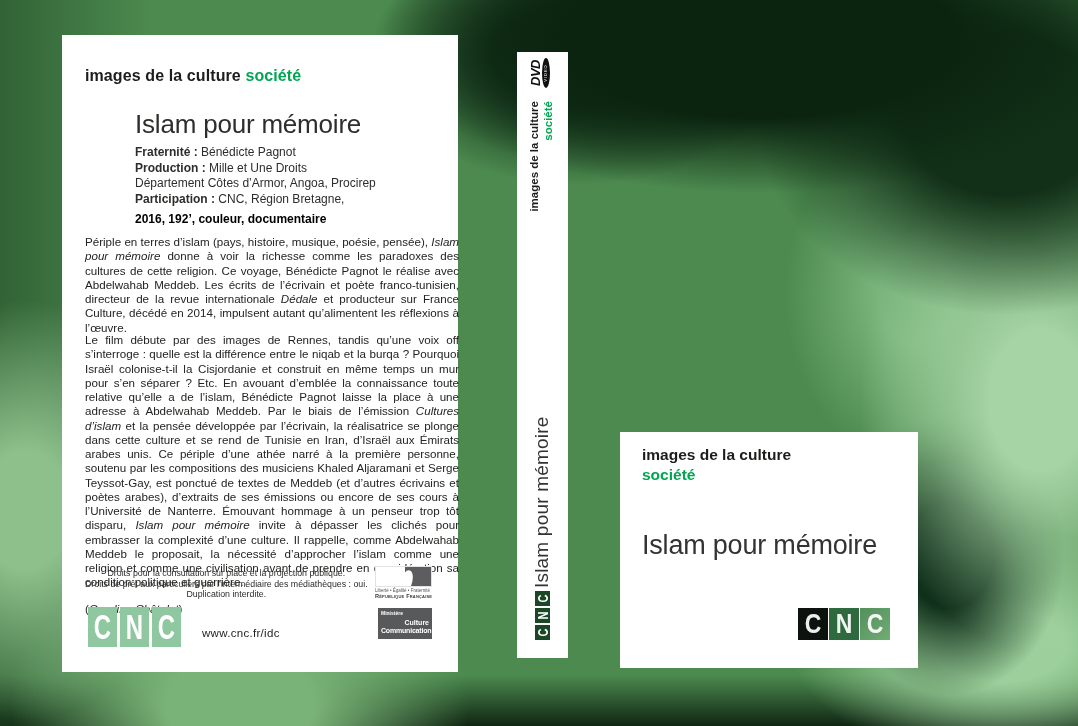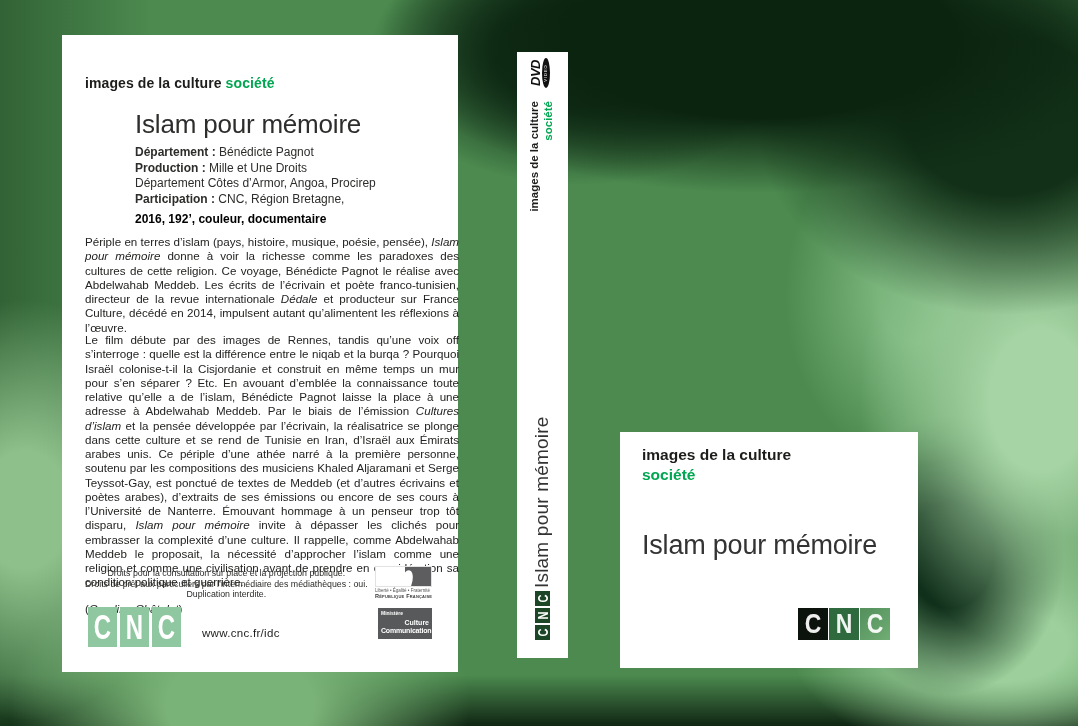--- a/index.html
+++ b/index.html
@@ -29,21 +29,21 @@
   .spine-panel { left:517px; top:52px;  width:51px;  height:606px; }
   .front-panel { left:620px; top:432px; width:298px; height:236px; }
 
   .abs { position:absolute; }
   .b { font-weight:bold; }
   .it { font-style:italic; }
   .green { color:#00a651; }
   .ink { color:#1d1d1b; }
 
   
-  .meta { left:23px; top:40px; font-size:14px; font-weight:bold; letter-spacing:.1px; }
+  .meta { left:23px; top:32px; font-size:16px; font-weight:bold; letter-spacing:.1px; }
   .back-title { left:73px; top:74px; font-size:26px; line-height:30px; color:#2d2d2b; letter-spacing:-.2px; }
   .credits { left:73px; top:110px; font-size:12px; line-height:15.6px; color:#2d2d2b; }
   .tech { left:73px; top:177px; font-size:12px; }
   .syn { left:23px; width:374px; font-size:11.6px; line-height:14.25px; color:#232321; text-align:justify; }
   .syn1 { top:200px; }
   .syn2 { top:298px; }
   .byline { text-align:left; font-size:11.6px; margin-top:12px; }
   .rights { left:23px; top:533px; font-size:8.8px; line-height:10.6px; color:#2a2a28;text-align:center; }
   .website { left:140px; top:592px; font-size:11.5px; color:#1d1d1b; letter-spacing:.3px; }
 
@@ -100,21 +100,21 @@
 <div class="panel back-panel">
 
   <div class="abs meta">
     <span class="ink">images de la culture</span>
     <span class="green">société</span>
   </div>
 
   <div class="abs back-title">Islam pour mémoire</div>
 
   <div class="abs credits">
-    <div><span class="b">Département : </span><span>Bénédicte Pagnot</span></div>
+    <div><span class="b">Fraternité : </span><span>Bénédicte Pagnot</span></div>
     <div><span class="b">Production : </span><span>Mille et Une Droits</span></div>
     <div><span class="b"></span><span>Département Côtes d’Armor, Angoa, Procirep</span></div>
     <div><span class="b">Participation : </span><span>CNC, Région Bretagne,</span></div>
   </div>
 
   <div class="abs tech b">2016, 192’, couleur, documentaire</div>
 
   <div class="abs syn syn1"><span>Périple en terres d’islam (pays, histoire, musique, poésie, pensée), </span><span class="it">Islam pour mémoire</span><span> donne à voir la richesse comme les paradoxes des cultures de cette religion. Ce voyage, Bénédicte Pagnot le réalise avec Abdelwahab Meddeb. Les écrits de l’écrivain et poète franco-tunisien, directeur de la revue internationale </span><span class="it">Dédale</span><span> et producteur sur France Culture, décédé en 2014, impulsent autant qu’alimentent les réflexions à l’œuvre.</span></div>
 
   <div class="abs syn syn2">

